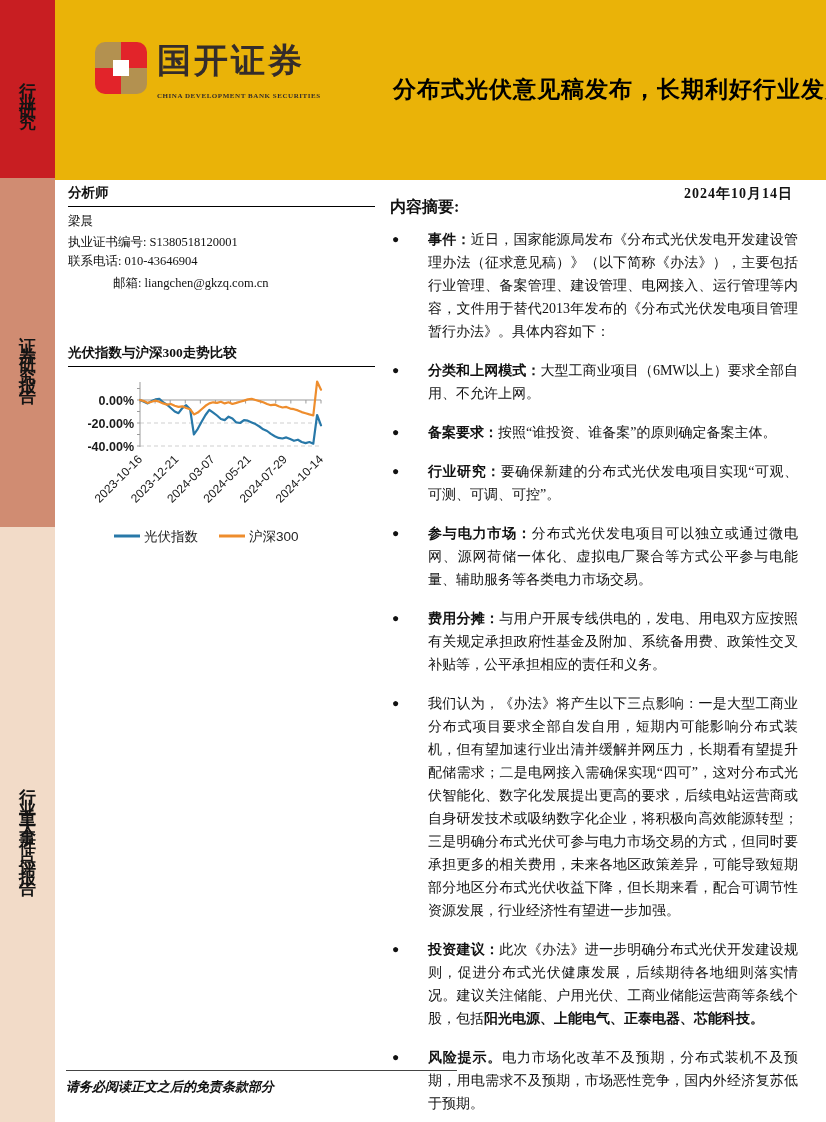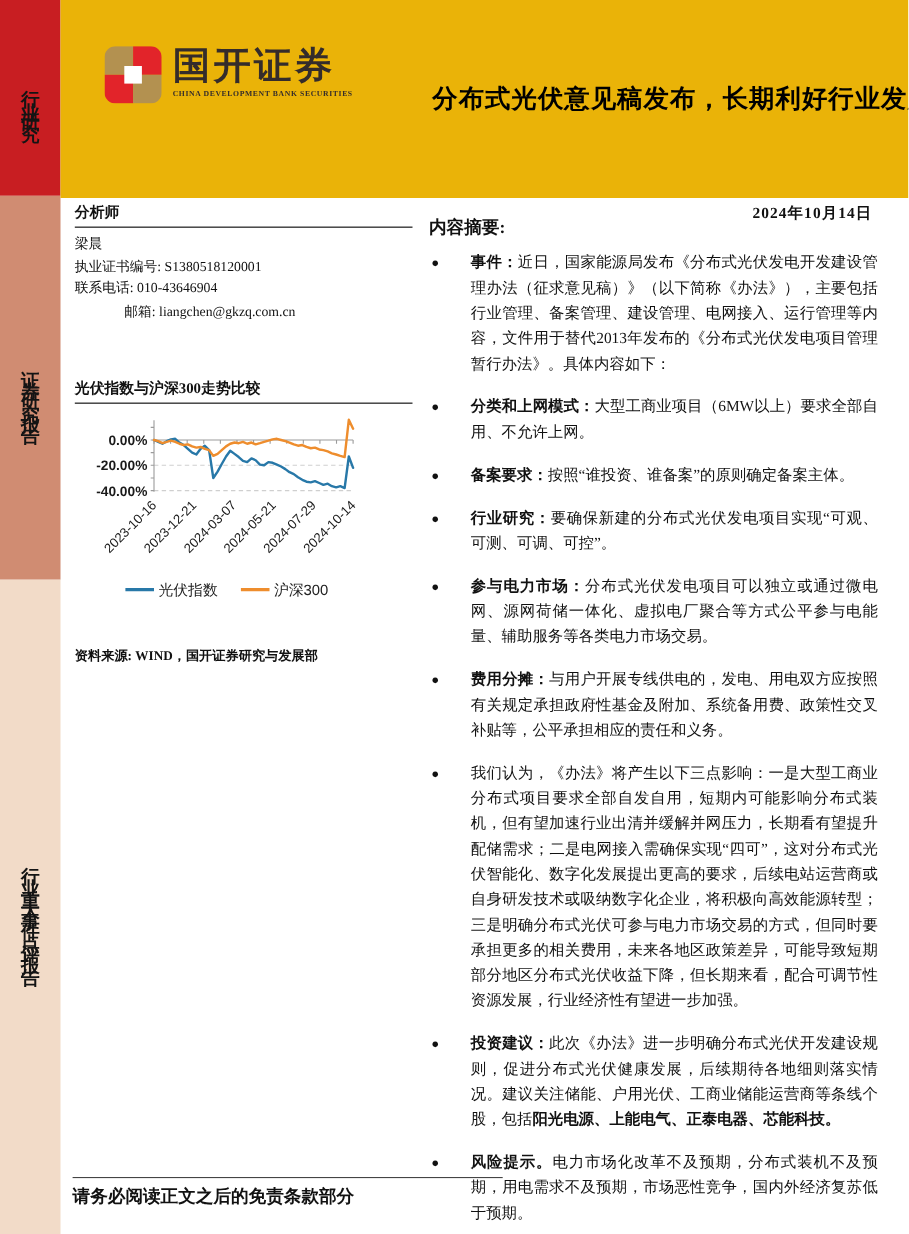--- a/index.html
+++ b/index.html
@@ -17,21 +17,21 @@
   .brand{position:absolute;left:40px;top:42px;display:flex;align-items:flex-start;}
   .logo-mark{position:relative;width:52px;height:52px;border-radius:10px;overflow:hidden;
              display:grid;grid-template-columns:26px 26px;grid-template-rows:26px 26px;}
   .logo-mark .q1{grid-area:1/1;}
   .logo-mark .q2{grid-area:1/2;}
   .logo-mark .q3{grid-area:2/1;}
   .logo-mark .q4{grid-area:2/2;}
   .logo-hole{position:absolute;left:18px;top:18px;width:16px;height:16px;background:#ffffff;}
   .brand-text{margin-left:10px;}
   .brand-cn{font-size:34px;font-weight:bold;letter-spacing:3px;color:#342c2b;line-height:38px;}
-  .brand-en{font-size:7px;font-weight:bold;letter-spacing:0.55px;color:#342c2b;margin-top:1px;}
+  .brand-en{font-size:7px;font-weight:bold;letter-spacing:0.55px;color:#342c2b;margin-top:12px;}
   .report-title{position:absolute;left:338px;top:74px;width:432px;text-align:center;
                 font-size:23px;font-weight:bold;color:#000;letter-spacing:1px;white-space:nowrap;}
   
   .analyst-heading{position:absolute;left:68px;top:184px;font-size:13.5px;font-weight:bold;}
   .rule{position:absolute;background:#000;height:1.4px;}
   .rule-analyst{left:68px;top:206px;width:307px;}
   .an-row{position:absolute;left:68px;font-size:12.5px;color:#101010;white-space:nowrap;}
   .an-name{top:213px;}
   .an-cert{top:234px;}
   .an-phone{top:253px;}
@@ -43,21 +43,21 @@
   
   .report-date{position:absolute;right:33px;top:185px;font-size:14px;font-weight:bold;letter-spacing:1px;}
   .summary-heading{position:absolute;left:390px;top:197px;font-size:16px;font-weight:bold;}
   .bullets{position:absolute;left:390px;top:228px;width:408px;}
   .bullet{position:relative;padding-left:38px;margin-bottom:16px;font-size:14px;line-height:23px;
           text-align:justify;}
   .bullet .dot{position:absolute;left:2px;top:0;font-size:12px;line-height:23px;}
   .bullet b{font-weight:bold;}
   
   .rule-footer{left:66px;top:1070px;width:391px;height:1px;background:#444;}
-  .footer-disclaimer{position:absolute;left:66px;top:1078px;font-size:16px;font-weight:bold;}
+  .footer-disclaimer{position:absolute;left:66px;top:1078px;font-size:13px;font-weight:bold;font-style:italic;}
   
   .chart-box text{font-family:"Liberation Sans","DejaVu Sans",sans-serif;}
 </style>
 </head>
 <body>
 
 <div class="page">
 
   <div class="band band-top" id="band-top" style="background: rgb(200, 30, 34);">
     <div class="vtext">行业研究</div>
@@ -128,21 +128,20 @@
       <text transform="translate(185.6,84) rotate(-45)" text-anchor="end" font-size="12" fill="#1a1a1a">2024-05-21</text>
       <text transform="translate(221.8,84) rotate(-45)" text-anchor="end" font-size="12" fill="#1a1a1a">2024-07-29</text>
       <text transform="translate(258,84) rotate(-45)" text-anchor="end" font-size="12" fill="#1a1a1a">2024-10-14</text>
       <polyline points="74.0,24.0 77.9,25.7 81.7,27.4 85.6,25.1 89.4,23.4 93.3,22.9 97.1,26.3 101.0,28.6 104.8,32.0 108.7,35.5 112.5,37.2 116.4,32.0 120.2,29.2 124.1,33.2 127.9,58.5 131.8,52.8 135.6,45.8 139.5,39.0 143.3,33.8 147.2,36.6 151.0,39.5 154.9,43.0 158.7,44.1 162.6,40.7 166.4,42.4 170.3,46.4 174.1,47.0 178.0,44.1 181.8,44.7 185.7,46.4 189.5,48.1 193.4,50.5 197.2,53.3 201.1,55.0 204.9,57.9 208.8,60.2 212.6,61.9 216.5,62.5 220.3,61.4 224.2,63.1 228.0,64.8 231.9,63.7 235.7,66.0 239.6,67.1 243.4,66.0 247.3,67.7 251.1,39.0 255.0,49.3" fill="none" stroke="#2878a8" stroke-width="2.2" stroke-linejoin="round" stroke-linecap="round"></polyline>
       <polyline points="74.0,24.0 77.9,25.1 81.7,26.9 85.6,25.7 89.4,24.6 93.3,25.7 97.1,27.4 101.0,28.6 104.8,28.0 108.7,29.8 112.5,30.9 116.4,30.3 120.2,32.0 124.1,33.2 127.9,38.4 131.8,36.6 135.6,33.2 139.5,29.8 143.3,27.4 147.2,26.3 151.0,26.9 154.9,25.7 158.7,27.4 162.6,26.3 166.4,28.0 170.3,26.9 174.1,25.7 178.0,24.6 181.8,23.4 185.7,22.9 189.5,24.0 193.4,25.1 197.2,26.3 201.1,28.0 204.9,29.2 208.8,28.6 212.6,30.3 216.5,31.5 220.3,30.9 224.2,32.6 228.0,33.2 231.9,34.4 235.7,36.1 239.6,37.2 243.4,38.4 247.3,39.5 251.1,5.6 255.0,13.7" fill="none" stroke="#ee8d2d" stroke-width="2.2" stroke-linejoin="round" stroke-linecap="round"></polyline>
       <line x1="48" y1="160" x2="74" y2="160" stroke="#2878a8" stroke-width="3"></line>
       <text x="78" y="164.5" font-size="13.5" fill="#222">光伏指数</text>
       <line x1="153" y1="160" x2="179" y2="160" stroke="#ee8d2d" stroke-width="3"></line>
       <text x="183" y="164.5" font-size="13.5" fill="#222">沪深300</text>
     </svg>
-  <div class="chart-source">资料来源: WIND，国开证券研究与发展部</div>
 
   <div class="report-date">2024年10月14日</div>
   <div class="summary-heading">内容摘要:</div>
 
   <div class="bullets">
     <div class="bullet">
       <span class="dot">●</span><b>事件：</b><span>近日，国家能源局发布《分布式光伏发电开发建设管理办法（征求意见稿）》（以下简称《办法》），主要包括行业管理、备案管理、建设管理、电网接入、运行管理等内容，文件用于替代2013年发布的《分布式光伏发电项目管理暂行办法》。具体内容如下：</span><b></b>
     </div>
     <div class="bullet">
       <span class="dot">●</span><b>分类和上网模式：</b><span>大型工商业项目（6MW以上）要求全部自用、不允许上网。</span><b></b>

